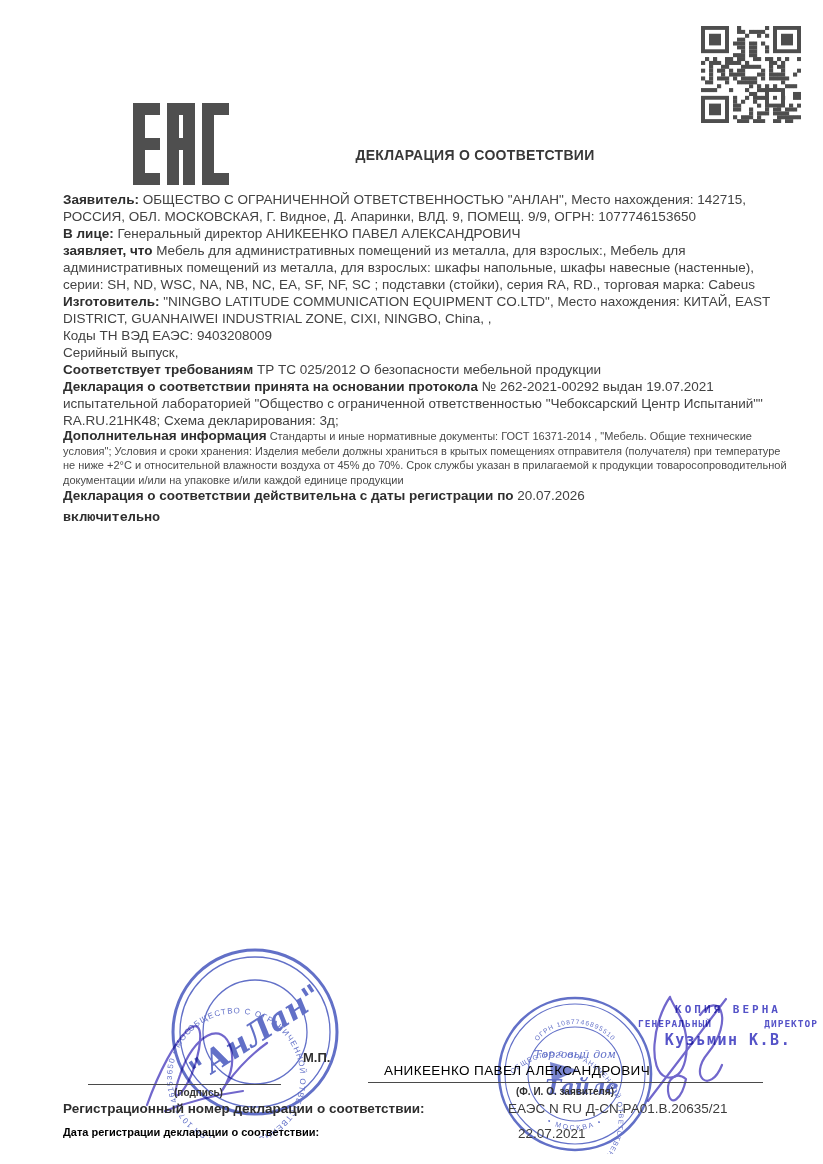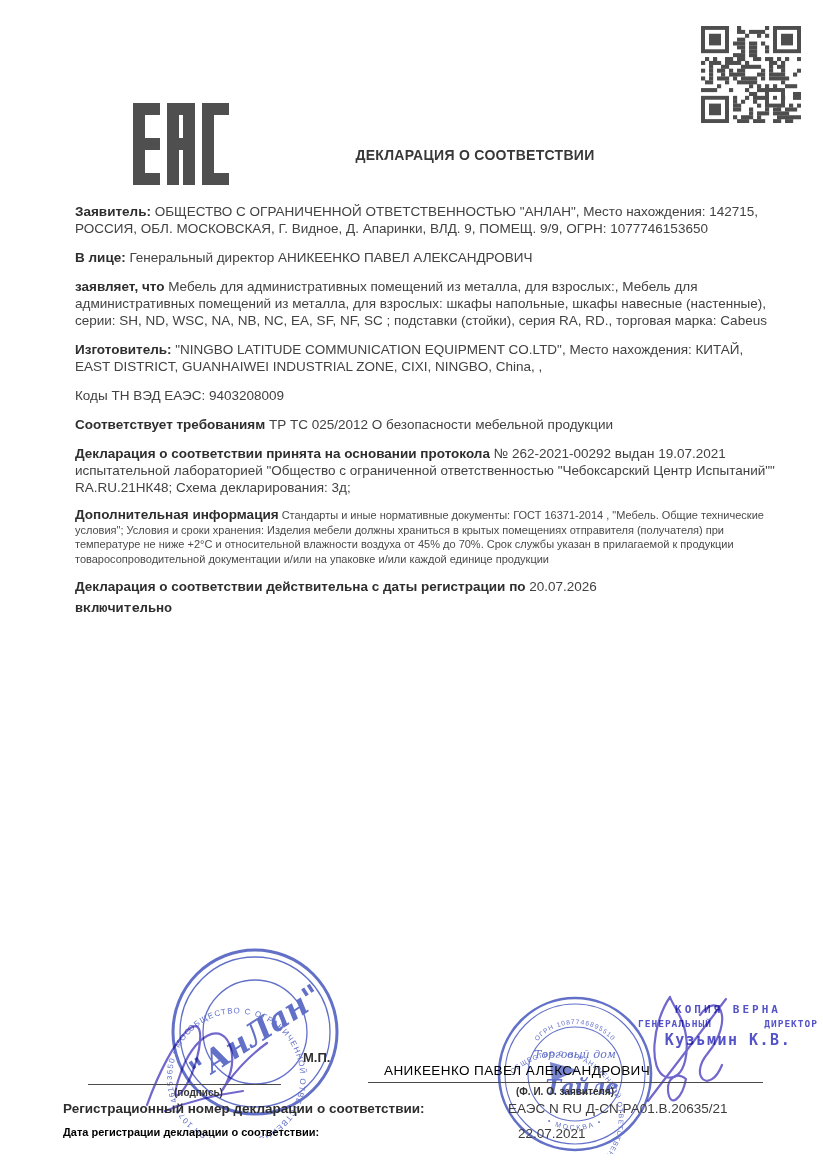--- a/index.html
+++ b/index.html
@@ -10,21 +10,21 @@
   .eac{position:absolute;left:133px;top:103px;}
   
   .qr{position:absolute;left:701px;top:26px;width:100px;height:97px;}
   .qr svg{width:100%;height:100%;}
   
   .header{position:absolute;left:240px;top:128px;width:470px;text-align:center;color:#383838;}
   .h1{font-size:14px;font-weight:bold;letter-spacing:.3px;}
   .h2{font-size:14px;font-weight:bold;letter-spacing:.3px;margin-top:19px;}
   
   .content{position:absolute;left:63px;top:191px;width:727px;font-size:13.5px;line-height:17px;}
-  .content p{margin:12px;}
+  .content p{margin:0;}
   .content b{color:#2e2e2e;}
   .p-person{margin-top:8px;}
   .p-declares{margin-top:9px;}
   .p-conformity{margin-top:6px;}
   .p-basis{margin-top:26px;}
   .p-additional{margin-top:14px;font-size:11px;line-height:14.5px;color:#4a4a4a;}
   .p-additional .lbl-lg{font-size:13.5px;}
   .p-validity{margin-top:9px;}
   .p-validity .suffix{display:inline-block;margin-top:5px;font-family:Liberation Mono, monospace;}
   
@@ -309,20 +309,21 @@
     </p>
     <p class="p-declares">
       <b>заявляет, что</b>
       <span>Мебель для административных помещений из металла, для взрослых:, Мебель для административных помещений из металла, для взрослых: шкафы напольные, шкафы навесные (настенные), серии: SH, ND, WSC, NA, NB, NC, EA, SF, NF, SC ; подставки (стойки), серия RA, RD., торговая марка: Cabeus</span>
     </p>
     <p>
       <b>Изготовитель:</b>
       <span>"NINGBO LATITUDE COMMUNICATION EQUIPMENT CO.LTD", Место нахождения: КИТАЙ, EAST DISTRICT, GUANHAIWEI INDUSTRIAL ZONE, CIXI, NINGBO, China, ,</span>
     </p>
     <p>Коды ТН ВЭД ЕАЭС: 9403208009</p>
+    <p>Серийный выпуск,</p>
     <p class="p-conformity">
       <b>Соответствует требованиям</b>
       <span>ТР ТС 025/2012 О безопасности мебельной продукции</span>
     </p>
     <p class="p-basis">
       <b>Декларация о соответствии принята на основании протокола</b>
       <span>№ 262-2021-00292 выдан 19.07.2021  испытательной лабораторией "Общество с ограниченной ответственностью "Чебоксарский Центр Испытаний"" RA.RU.21НК48; Схема декларирования: 3д;</span>
     </p>
     <p class="p-additional">
       <b class="lbl-lg">Дополнительная информация</b>

